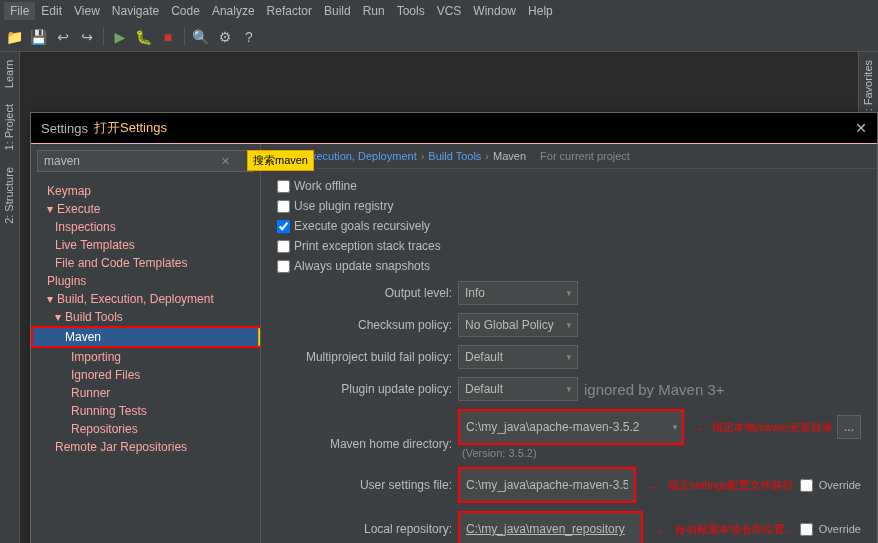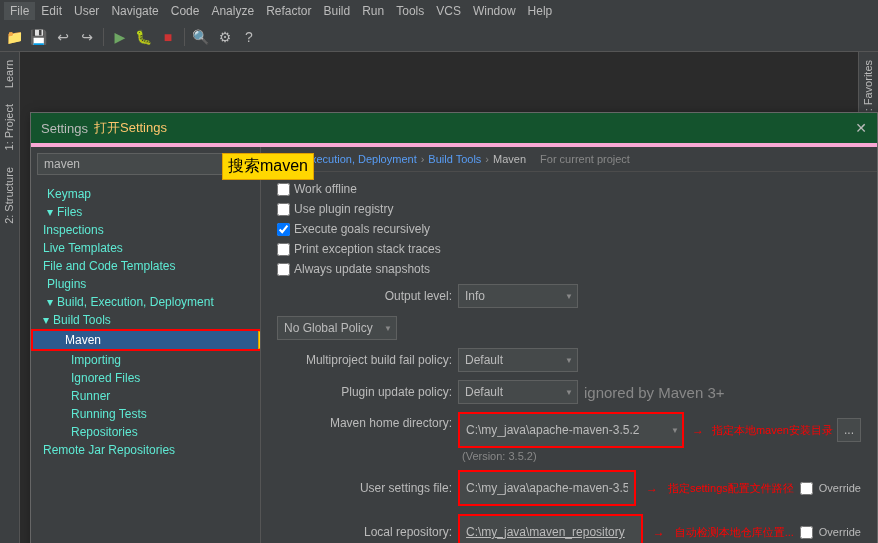--- a/index.html
+++ b/index.html
@@ -20,36 +20,36 @@
     
     .main-area { display: flex; flex: 1; overflow: hidden; }
 
     
     .side-tabs-left { width: 20px; background: #3c3f41; display: flex; flex-direction: column; border-right: 1px solid #555; }
     .side-tab { writing-mode: vertical-rl; transform: rotate(180deg); color: #bbbbbb; font-size: 11px; padding: 8px 3px; cursor: pointer; }
 
     
     .settings-dialog { position: absolute; left: 30px; top: 60px; width: 848px; height: 475px; background: #3c3f41; border: 1px solid #666; box-shadow: 3px 3px 10px rgba(0,0,0,0.5); display: flex; flex-direction: column; z-index: 100; }
 
-    .settings-title-bar { background: #14532d; padding: 6px 10px; display: flex; align-items: center; justify-content: space-between; border-bottom: 4px solid #f9a8d4; }
+    .settings-title-bar { background: #000000; padding: 6px 10px; display: flex; align-items: center; justify-content: space-between; border-bottom: 1px solid #f9a8d4; }
     .settings-title { color: #bbbbbb; font-size: 13px; display: flex; align-items: center; gap: 6px; }
     .settings-title .label-yellow { color: #ffc66d; font-size: 13px; }
     .settings-close { color: #bbbbbb; cursor: pointer; font-size: 14px; }
 
     .settings-body { display: flex; flex: 1; overflow: hidden; }
 
     
     .settings-left { width: 230px; background: #3c3f41; border-right: 1px solid #555; display: flex; flex-direction: column; }
     .search-box { padding: 6px; }
     .search-input { width: 100%; background: #45494a; border: 1px solid #5e6060; color: #bbbbbb; padding: 3px 6px; font-size: 12px; outline: none; }
 
     .tree-area { flex: 1; overflow-y: auto; padding: 4px 0; }
-    .tree-item { padding: 2px 8px 2px 16px; color: #5eead4; cursor: pointer; display: flex; align-items: center; gap: 4px; font-size: 12px; }
+    .tree-item { padding: 2px 8px 2px 16px; color: #fca5a5; cursor: pointer; display: flex; align-items: center; gap: 4px; font-size: 12px; }
     .tree-item.selected { background: #2d5a8e; color: #ffffff; }
-    .tree-item.indent1 { padding-left: 12px; }
+    .tree-item.indent1 { padding-left: 24px; }
     .tree-item.indent2 { padding-left: 32px; }
     .tree-item.indent3 { padding-left: 40px; }
 
     
     .settings-right { flex: 1; background: #3c3f41; padding: 0; display: flex; flex-direction: column; overflow: hidden; }
 
     .breadcrumb-bar { padding: 6px 12px; color: #888; font-size: 11px; display: flex; align-items: center; gap: 4px; border-bottom: 1px solid #4c4c4c; }
     .breadcrumb-item { color: #589df6; cursor: pointer; }
     .breadcrumb-sep { color: #888; }
     .breadcrumb-current { color: #bbbbbb; }
@@ -83,21 +83,21 @@
     .red-border { border: 2px solid #ff0000 !important; }
   </style>
 </head>
 <body>
 
 <div class="ide-window">
 
   <div class="menu-bar">
     <span class="menu-item active">File</span>
     <span class="menu-item">Edit</span>
-    <span class="menu-item">User</span>
+    <span class="menu-item">View</span>
     <span class="menu-item">Navigate</span>
     <span class="menu-item">Code</span>
     <span class="menu-item">Analyze</span>
     <span class="menu-item">Refactor</span>
     <span class="menu-item">Build</span>
     <span class="menu-item">Run</span>
     <span class="menu-item">Tools</span>
     <span class="menu-item">VCS</span>
     <span class="menu-item">Window</span>
     <span class="menu-item">Help</span>
@@ -139,29 +139,29 @@
         <span class="settings-close">✕</span>
       </div>
 
       <div class="settings-body">
 
         <div class="settings-left">
           <div class="search-box">
             <div style="position:relative; display:flex; align-items:center; gap:4px;">
               <input type="text" class="search-input" value="maven" style="flex: 1 1 0%;">
               <span style="color:#888; font-size:11px; position:absolute; right:24px; top:50%; transform:translateY(-50%); pointer-events:none;">✕</span>
-              <span style="position:absolute; right: -60px; top:0; background:#ffd700; color:#000; font-size:16px; padding:2px 5px; border:1px solid #e0a000; white-space:nowrap; z-index:300;">搜索maven</span>
+              <span style="position:absolute; right: -60px; top:0; background:#ffd700; color:#000; font-size:11px; padding:2px 5px; border:1px solid #e0a000; white-space:nowrap; z-index:300;">搜索maven</span>
             </div>
           </div>
 
           <div class="tree-area">
             <div class="tree-item">Keymap</div>
             <div class="tree-item">
               <span>▾</span>
-              <span>Files</span>
+              <span>Execute</span>
             </div>
             <div class="tree-item indent1">Inspections</div>
             <div class="tree-item indent1">Live Templates</div>
             <div class="tree-item indent1">File and Code Templates</div>
             <div class="tree-item">Plugins</div>
             <div class="tree-item">
               <span>▾</span>
               <span>Build, Execution, Deployment</span>
             </div>
             <div class="tree-item indent1">
@@ -228,20 +228,21 @@
             <div class="form-row" style="margin-top:8px;">
               <span class="form-label">Output level:</span>
               <div class="select-wrapper">
                 <select class="form-select">
                   <option>Info</option>
                 </select>
               </div>
             </div>
 
             <div class="form-row">
+              <span class="form-label">Checksum policy:</span>
               <div class="select-wrapper">
                 <select class="form-select">
                   <option>No Global Policy</option>
                 </select>
               </div>
             </div>
 
             <div class="form-row">
               <span class="form-label">Multiproject build fail policy:</span>
               <div class="select-wrapper">
@@ -256,21 +257,21 @@
               <div class="select-wrapper">
                 <select class="form-select">
                   <option>Default</option>
                 </select>
               </div>
               <span class="form-hint">ignored by Maven 3+</span>
             </div>
 
 
             <div class="form-row" style="align-items:flex-start;">
-              <span class="form-label" style="padding-top:4px;">Maven home directory:</span>
+              <span class="form-label" style="padding-top:4px;margin-top:24px;">Maven home directory:</span>
               <div class="dir-wrapper">
                 <div class="dir-row">
                   <div class="select-wrapper" style="flex:1;">
                     <select class="form-select dir-input" style="width:100%;border:2px solid #ff0000;">
                       <option>C:\my_java\apache-maven-3.5.2</option>
                     </select>
                   </div>
                   <span class="annotation-arrow">→</span>
                   <span class="annotation-text">指定本地maven安装目录</span>
                   <button class="dir-btn">...</button>

